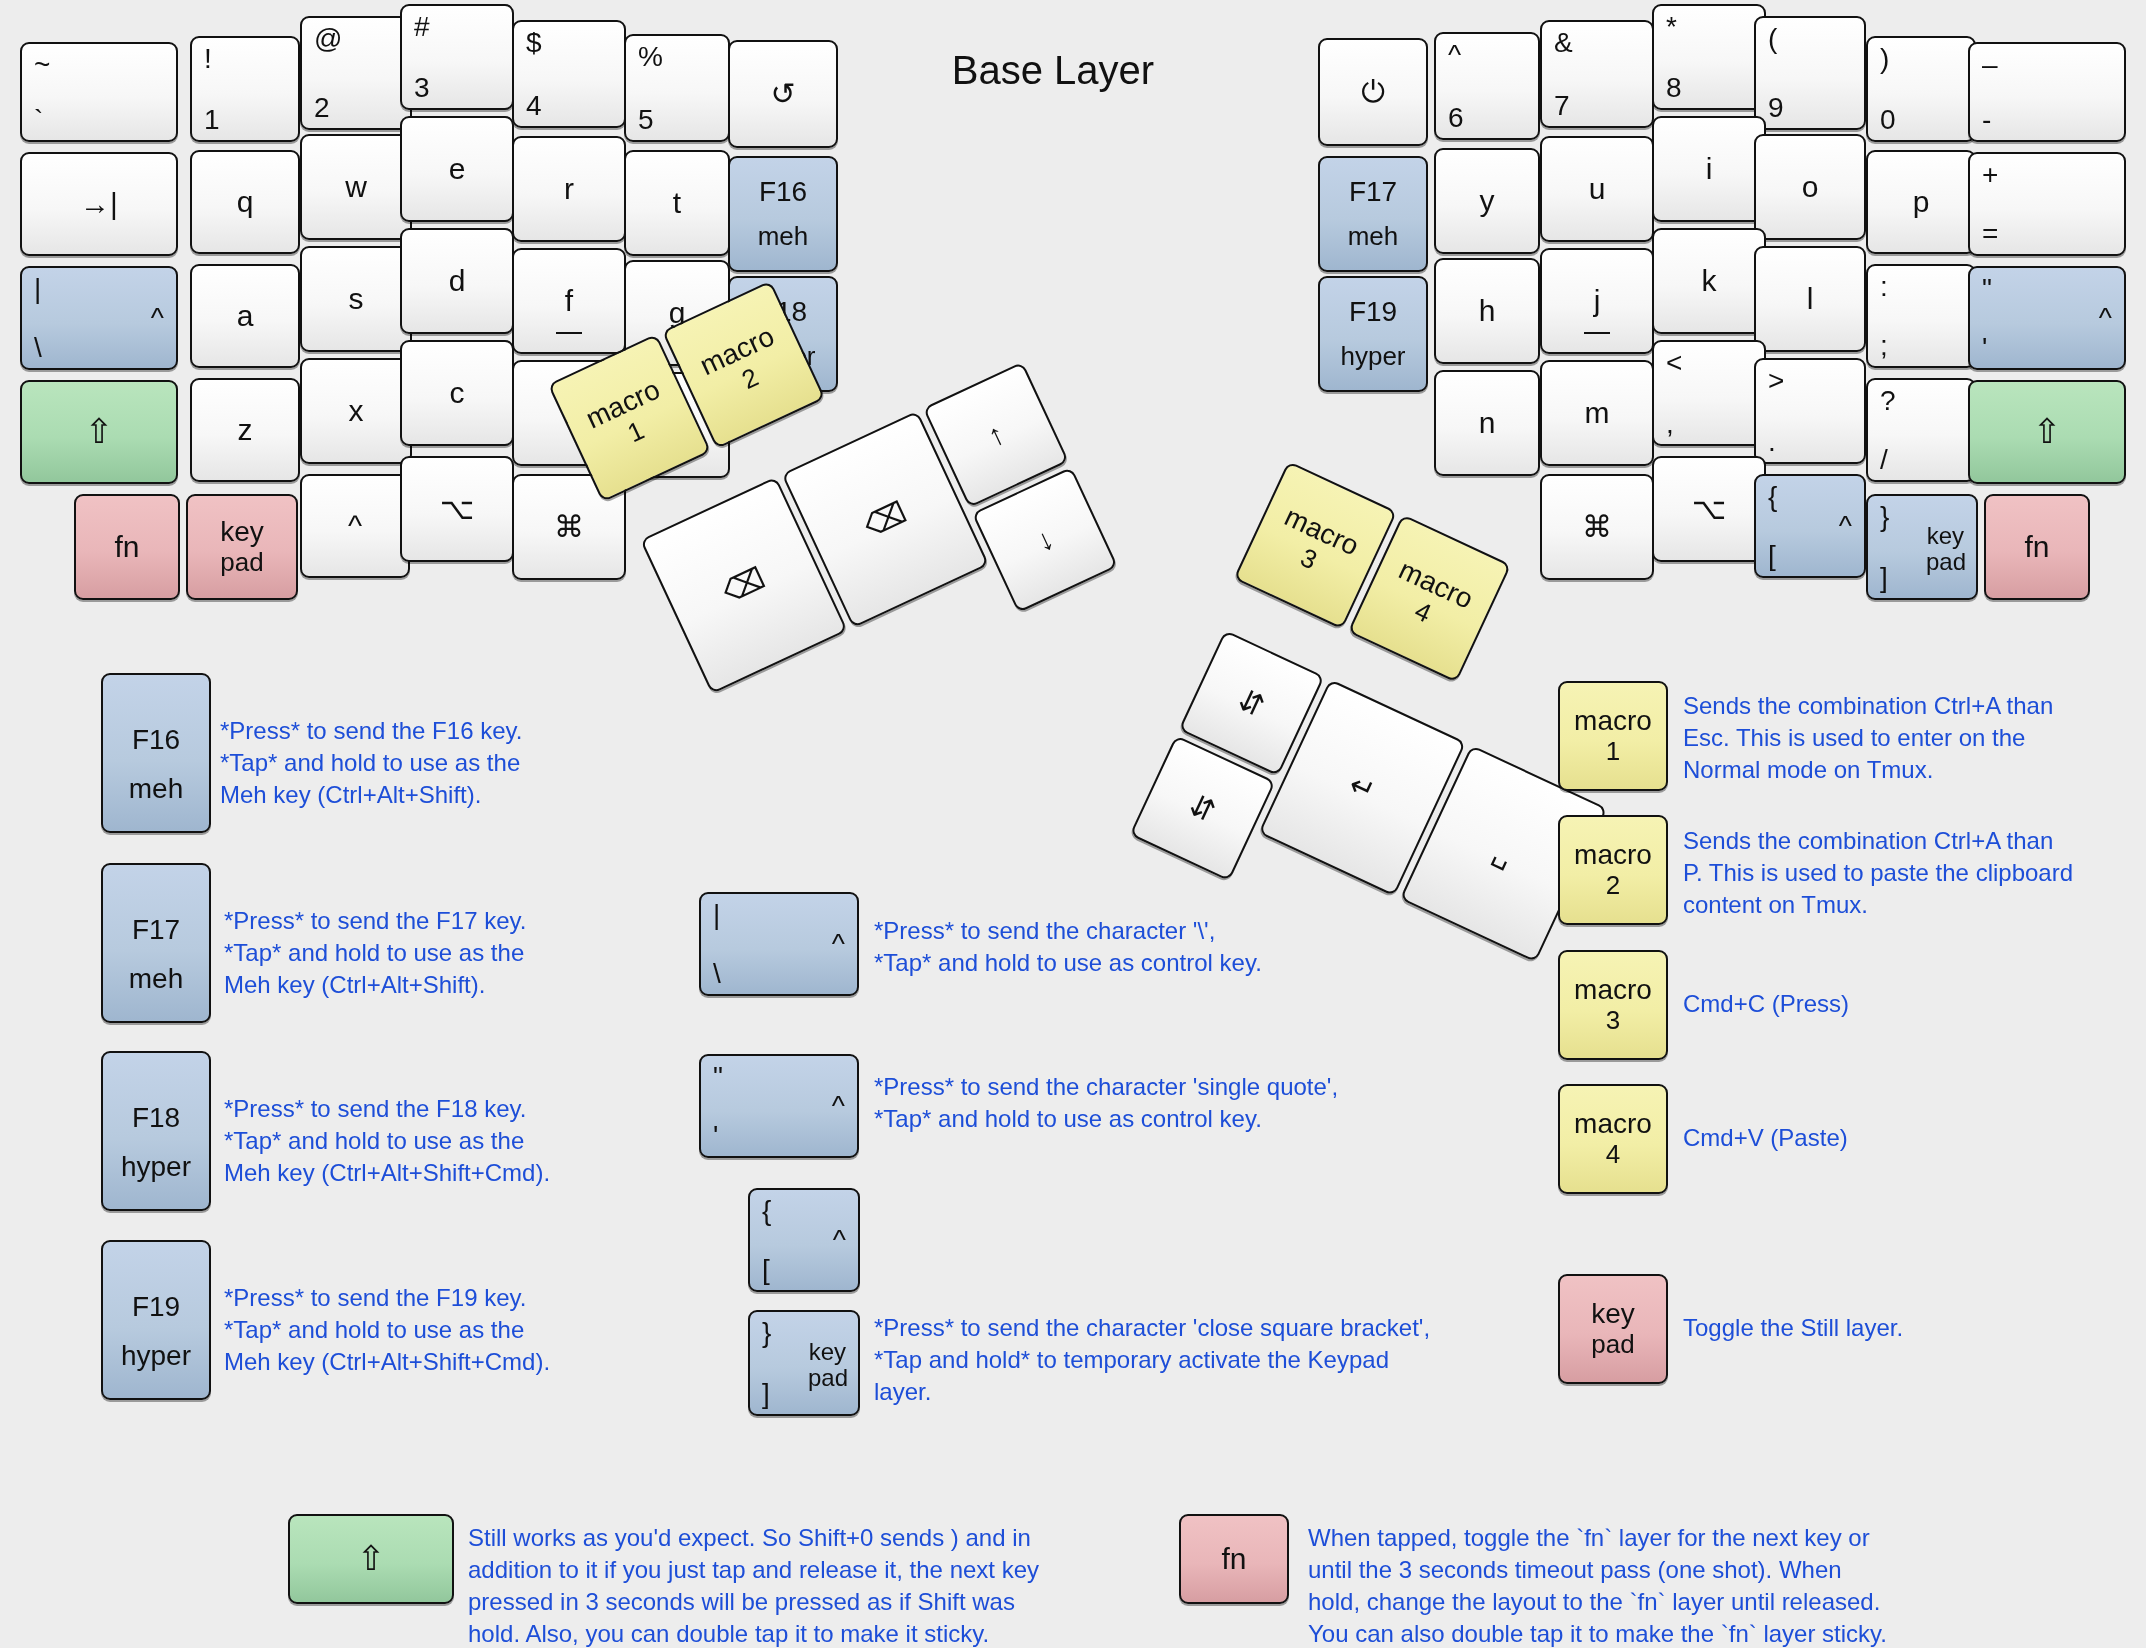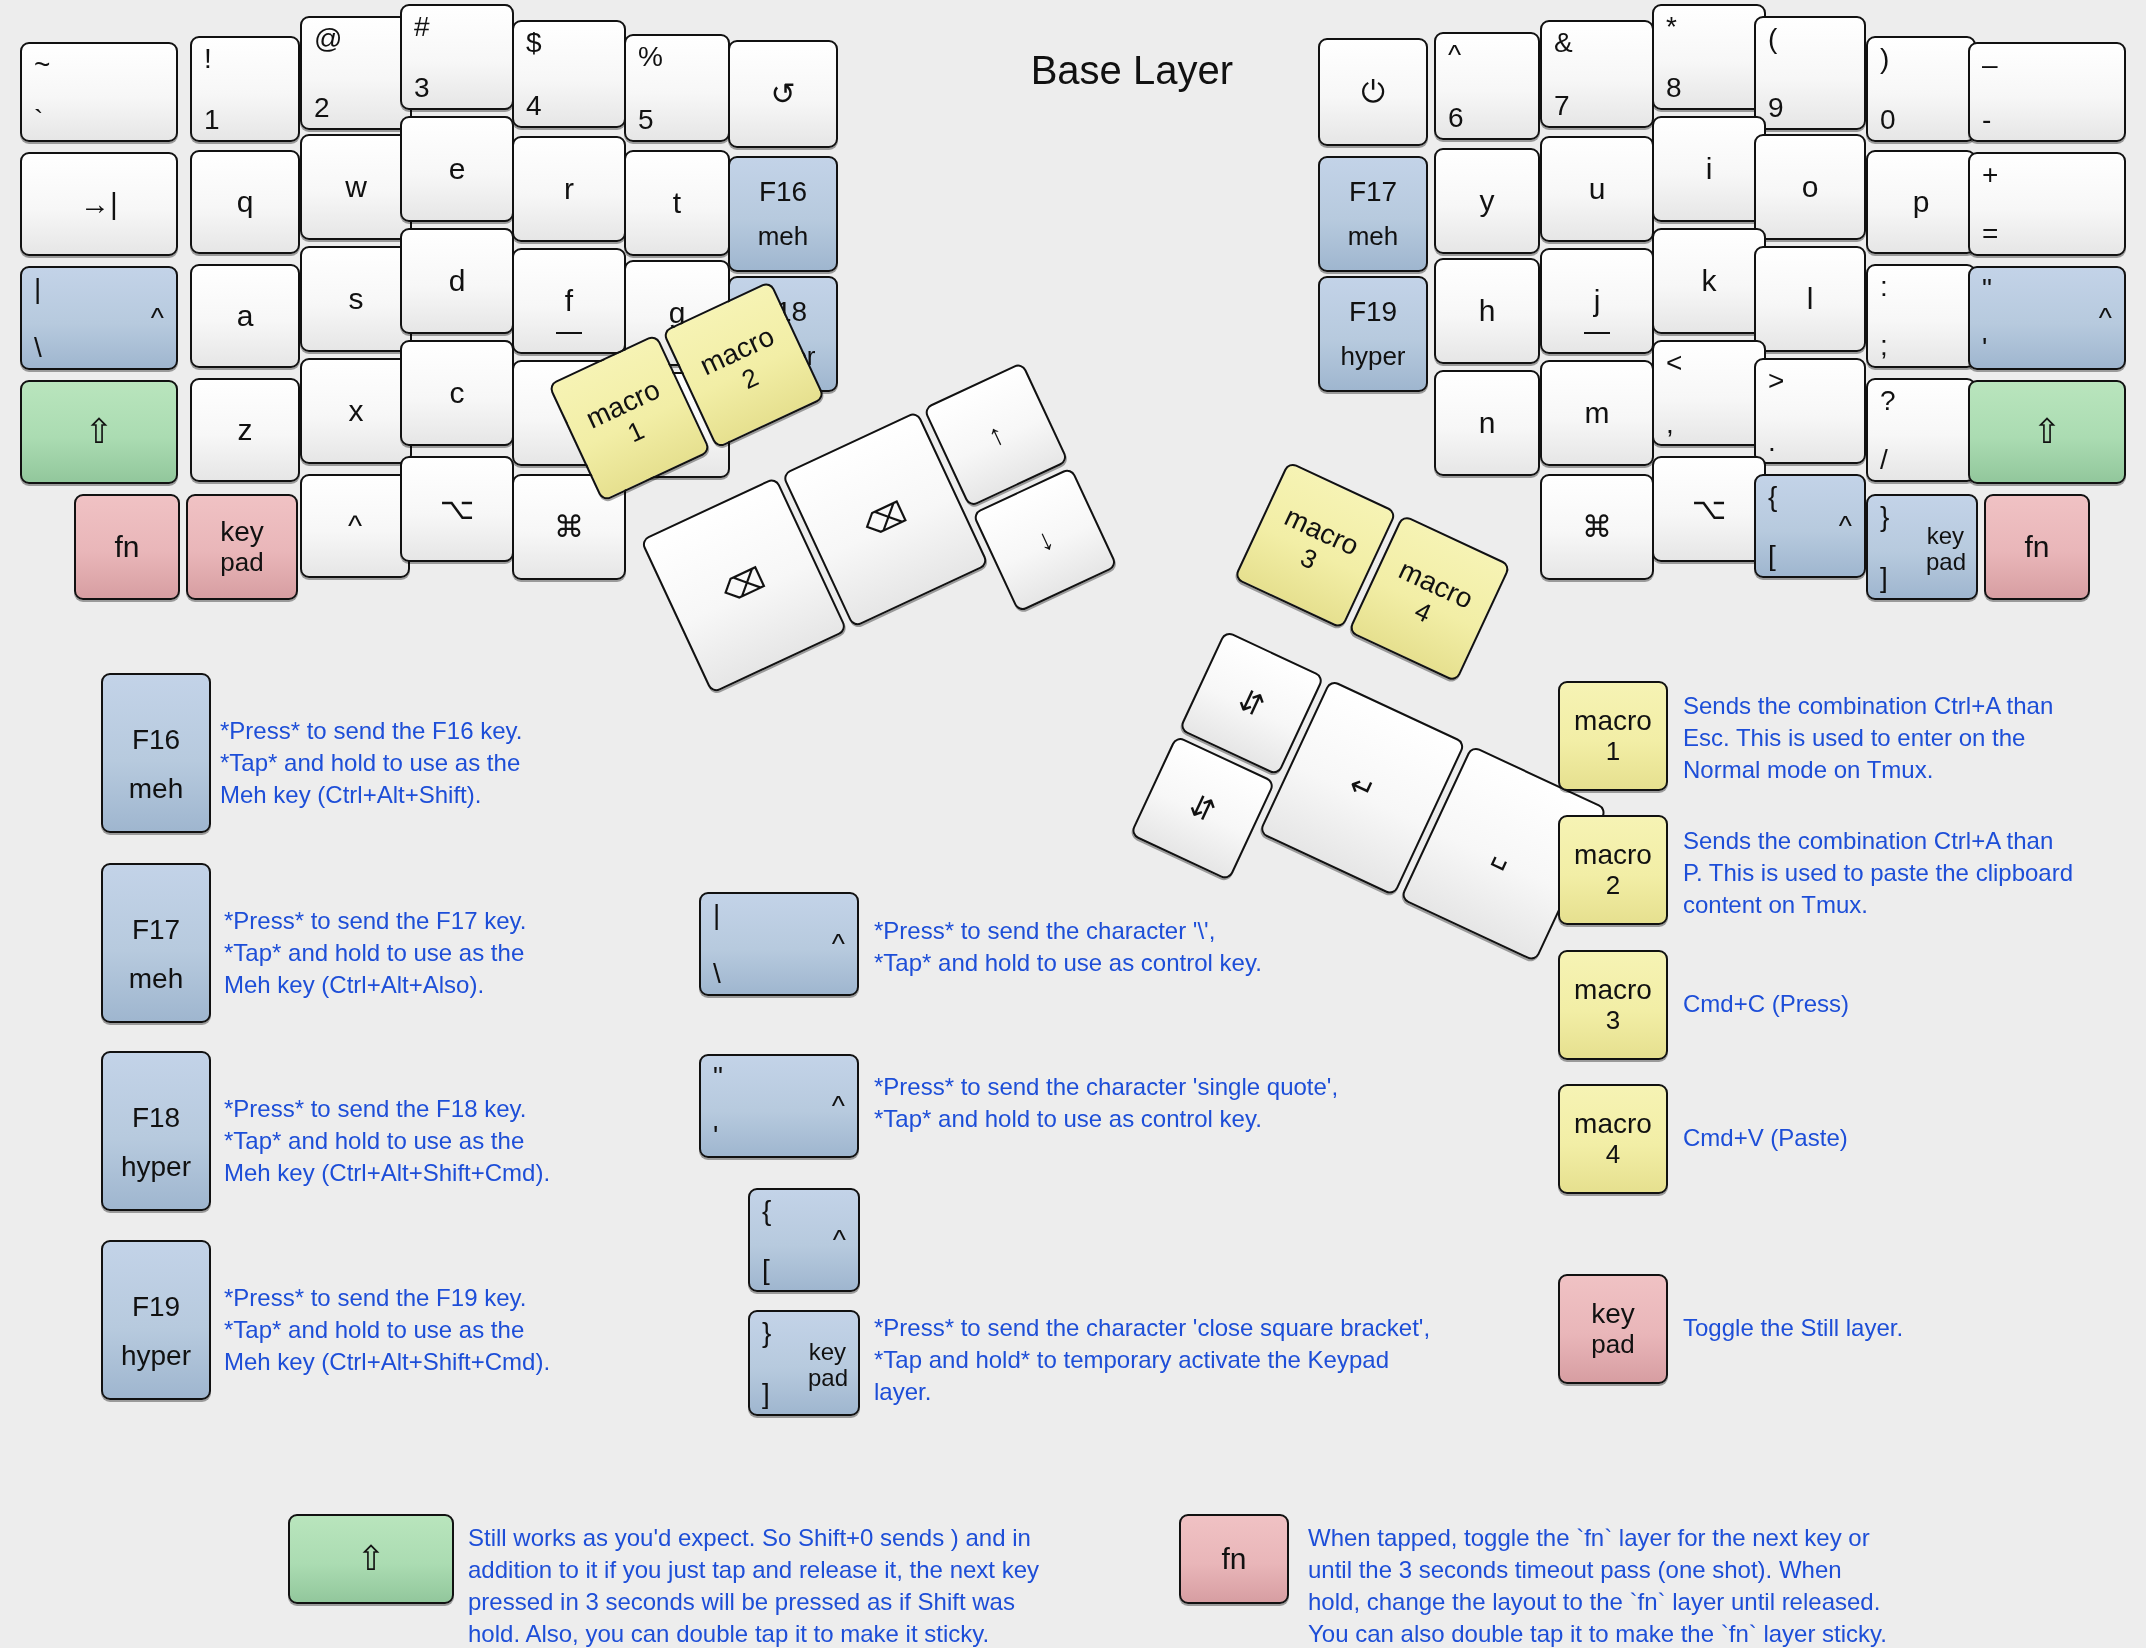--- a/index.html
+++ b/index.html
@@ -44,21 +44,21 @@
   }
   .key.pink{
     background:linear-gradient(180deg,#f0c2c4 0%,#e9b6b9 55%,#d79ea2 100%);
   }
   .key.yellow{
     background:linear-gradient(180deg,#f6f3b4 0%,#f2eea6 55%,#e6e08f 100%);
   }
 
   .title{
     position:absolute;
-    font-size:40px;color:#111;text-align:right;
+    font-size:40px;color:#111;text-align:center;
   }
 
   
   .rot{position:absolute;transform-origin:0 0;}
 
   
   .legend-text{
     position:absolute;
     font-size:24px;line-height:1.33;color:#1d4ed8;
   }
@@ -376,21 +376,21 @@
   <div class="legend-text" style="left:220px;top:715px;width:330px;white-space:pre-line;">*Press* to send the F16 key.
 *Tap* and hold to use as the
 Meh key (Ctrl+Alt+Shift).</div>
 
   <div class="key blue" style="left:101px;top:863px;width:110px;height:160px;">
     <span class="tl" style="left:0;right:0;top:50px;text-align:center;">F17</span>
     <span class="bl" style="left:0;right:0;bottom:26px;text-align:center;">meh</span>
   </div>
   <div class="legend-text" style="left:224px;top:905px;width:330px;white-space:pre-line;">*Press* to send the F17 key.
 *Tap* and hold to use as the
-Meh key (Ctrl+Alt+Also).</div>
+Meh key (Ctrl+Alt+Shift).</div>
 
   <div class="key blue" style="left:101px;top:1051px;width:110px;height:160px;">
     <span class="tl" style="left:0;right:0;top:50px;text-align:center;">F18</span>
     <span class="bl" style="left:0;right:0;bottom:26px;text-align:center;">hyper</span>
   </div>
   <div class="legend-text" style="left:224px;top:1093px;width:380px;white-space:pre-line;">*Press* to send the F18 key.
 *Tap* and hold to use as the
 Meh key (Ctrl+Alt+Shift+Cmd).</div>
 
   <div class="key blue" style="left:101px;top:1240px;width:110px;height:160px;">

